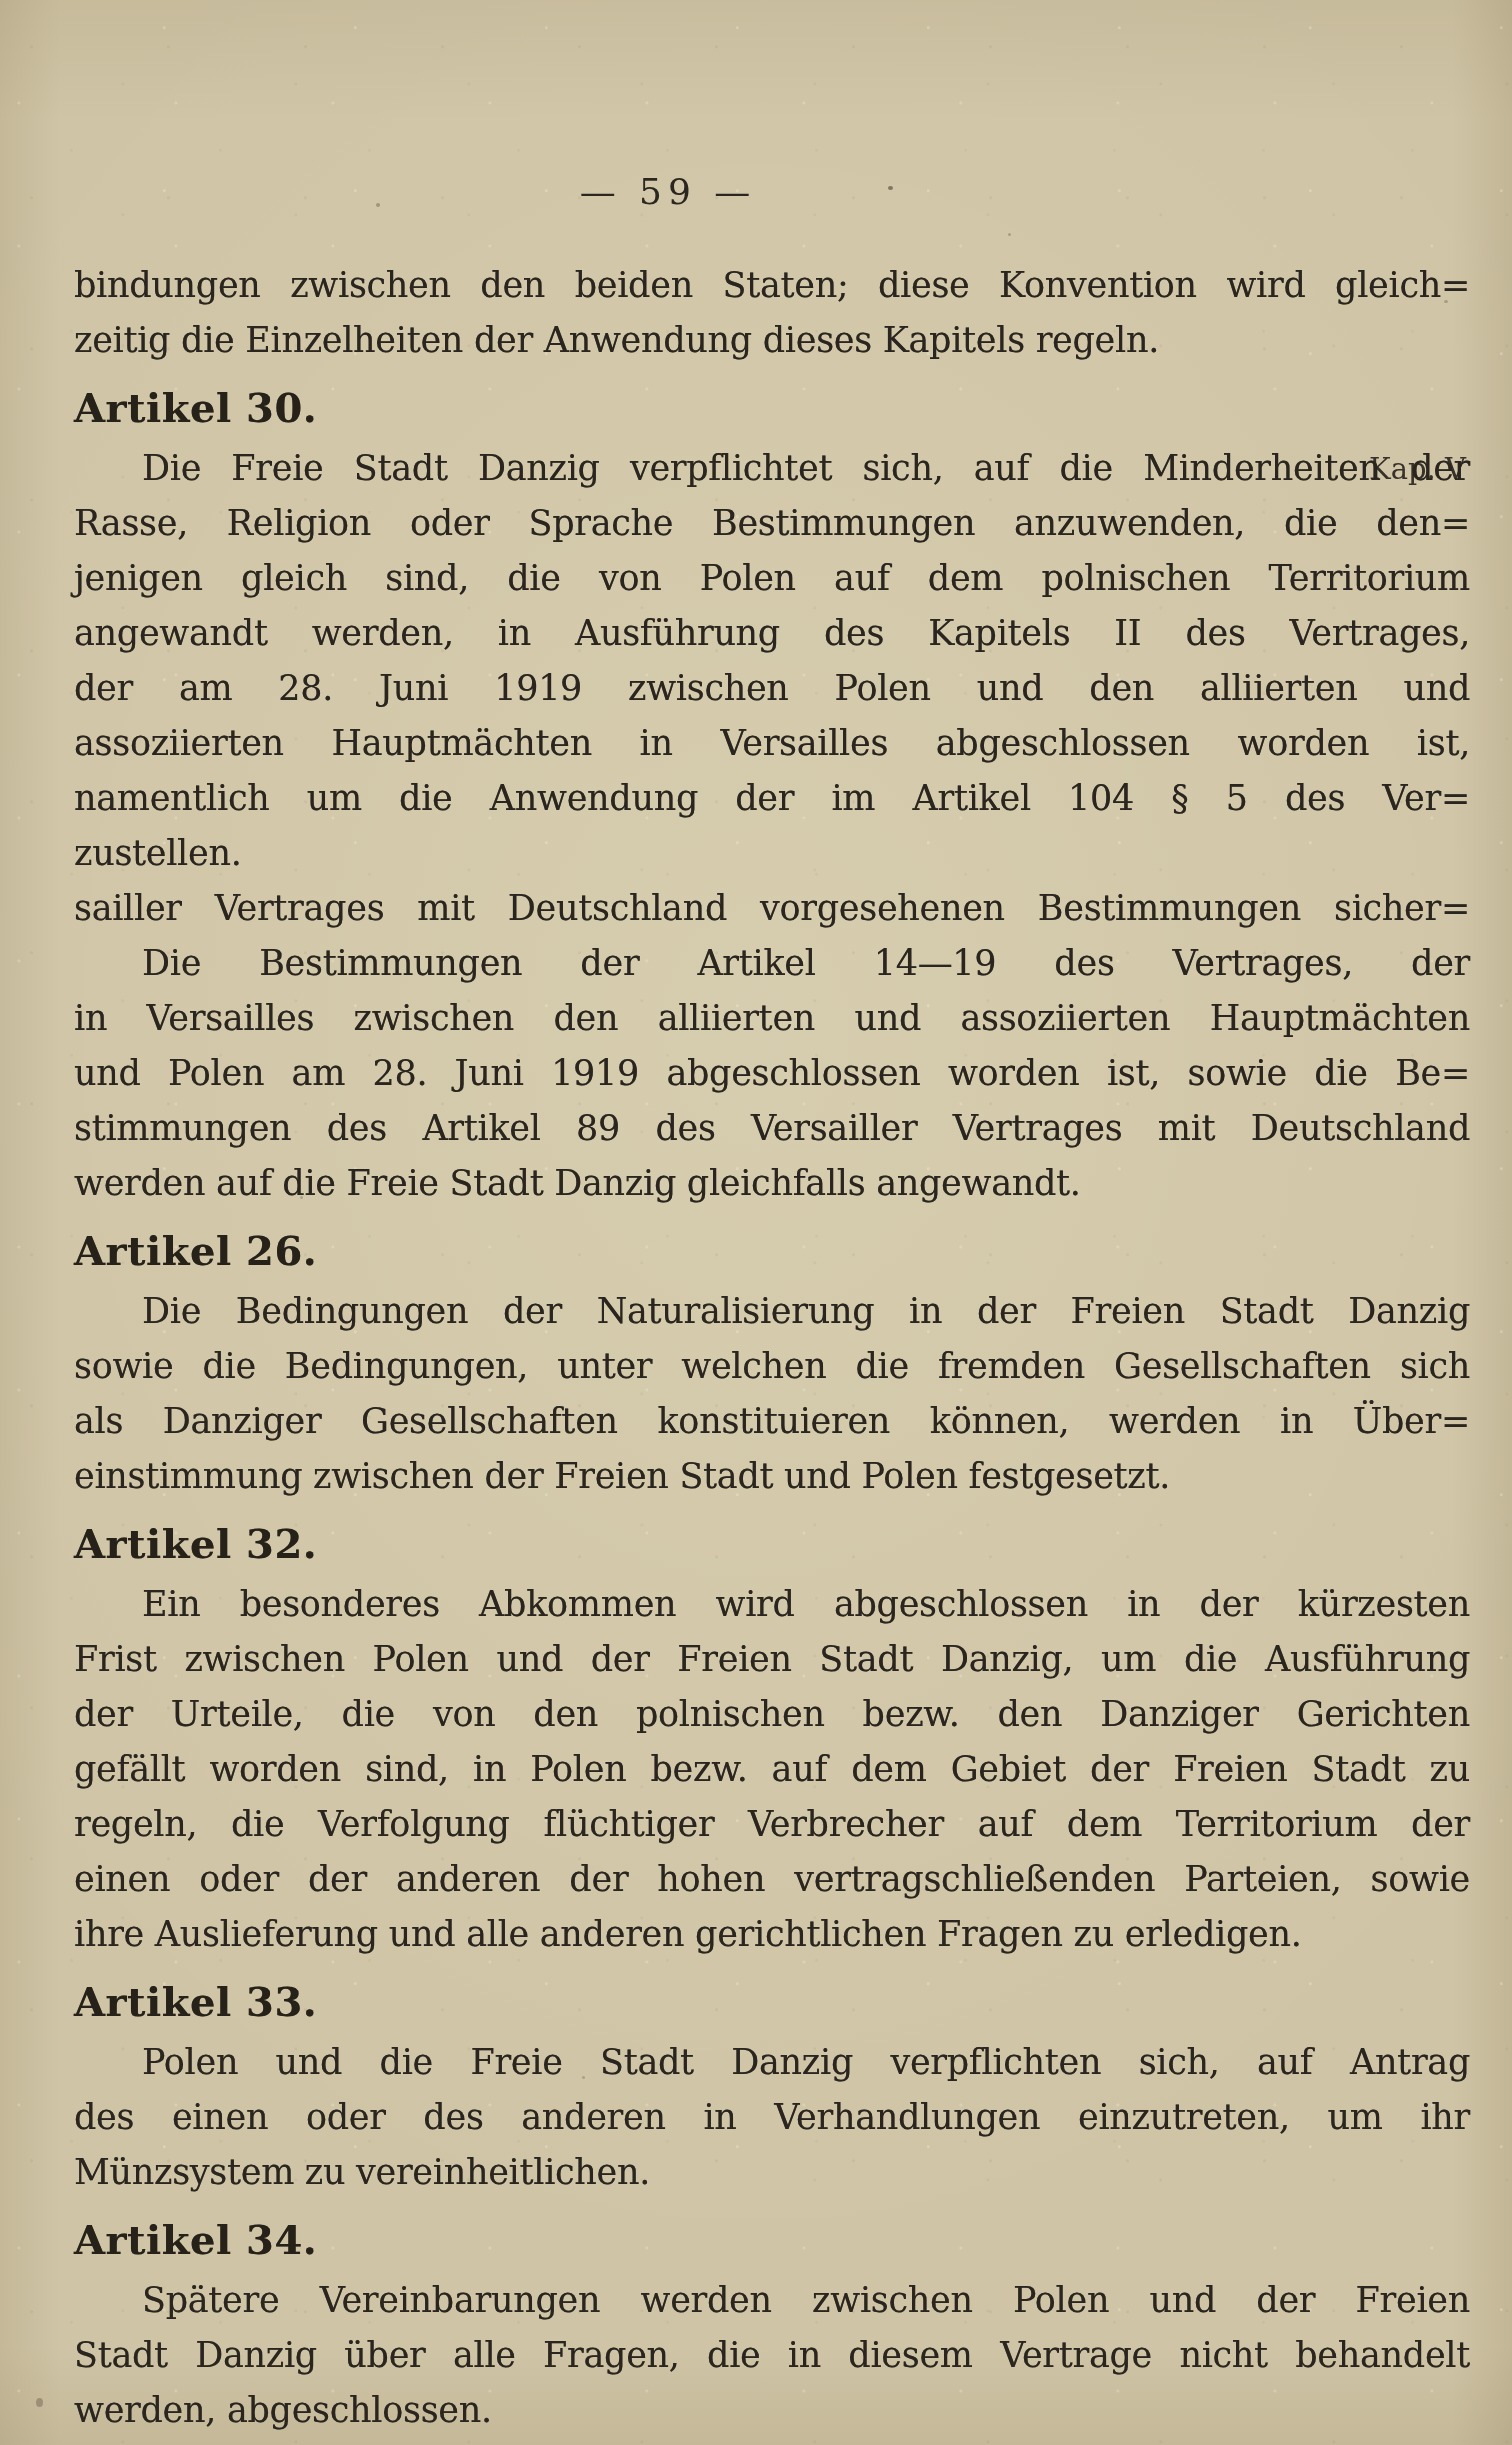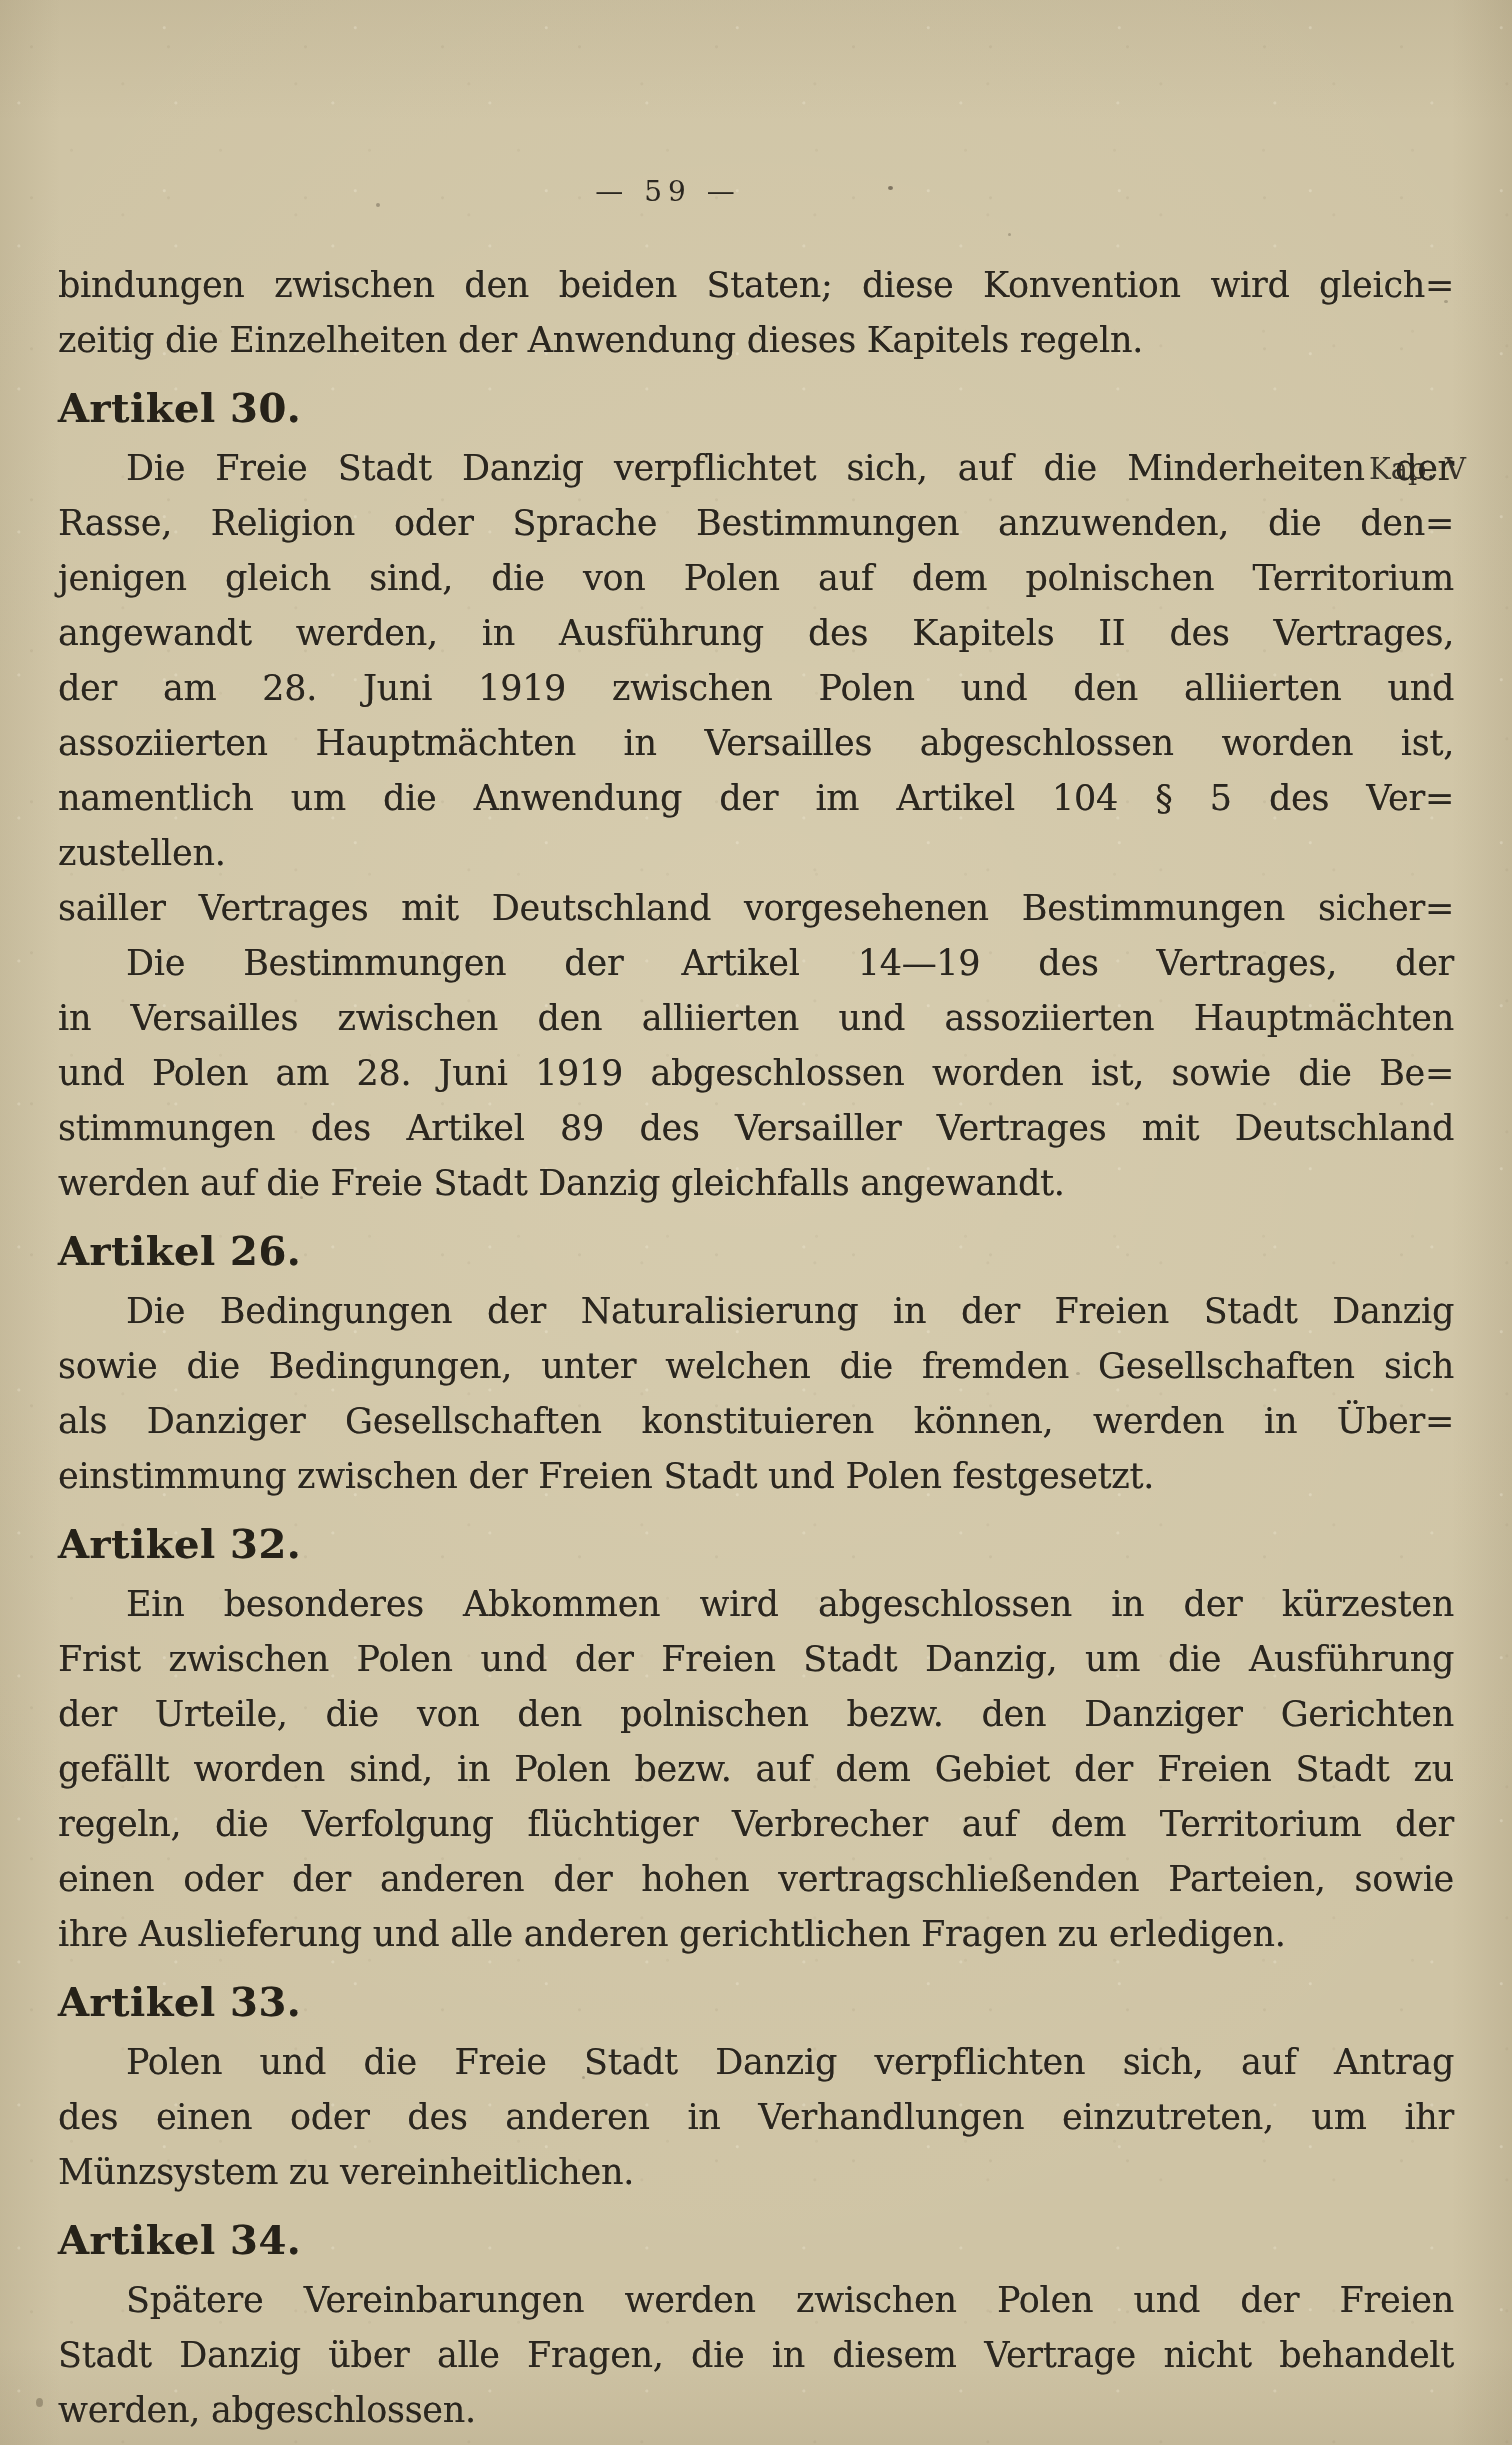--- a/index.html
+++ b/index.html
@@ -34,38 +34,38 @@
       radial-gradient(circle at 86% 17%, rgba(255,252,238,0.25) 0 1px, transparent 2px),
       radial-gradient(circle at 12% 72%, rgba(255,252,238,0.22) 0 1px, transparent 2px);
     background-size: 137px 151px, 173px 131px, 149px 181px, 191px 163px, 157px 143px;
   }
   .page-number {
     position: absolute;
     top: 168px;
     left: 0;
     width: 1336px;
     text-align: center;
-    font-size: 28px;
+    font-size: 36px;
     line-height: 48px;
     letter-spacing: 6px;
     color: #2b2720;
   }
   .margin-note {
     position: absolute;
     top: 452px;
     left: 1369px;
     font-size: 29px;
     line-height: 34px;
     white-space: nowrap;
     color: #37322a;
   }
   .text-block {
     position: absolute;
     top: 0;
-    left: 58px;
+    left: 74px;
     width: 1396px;
     padding-top: 258px;
     text-shadow: 0 0 0.6px rgba(42,38,31,0.55);
   }
   .article-heading {
     margin: 12px 0 6px 0;
     height: 55px;
     line-height: 55px;
     text-align: left;
     font-size: 40px;

